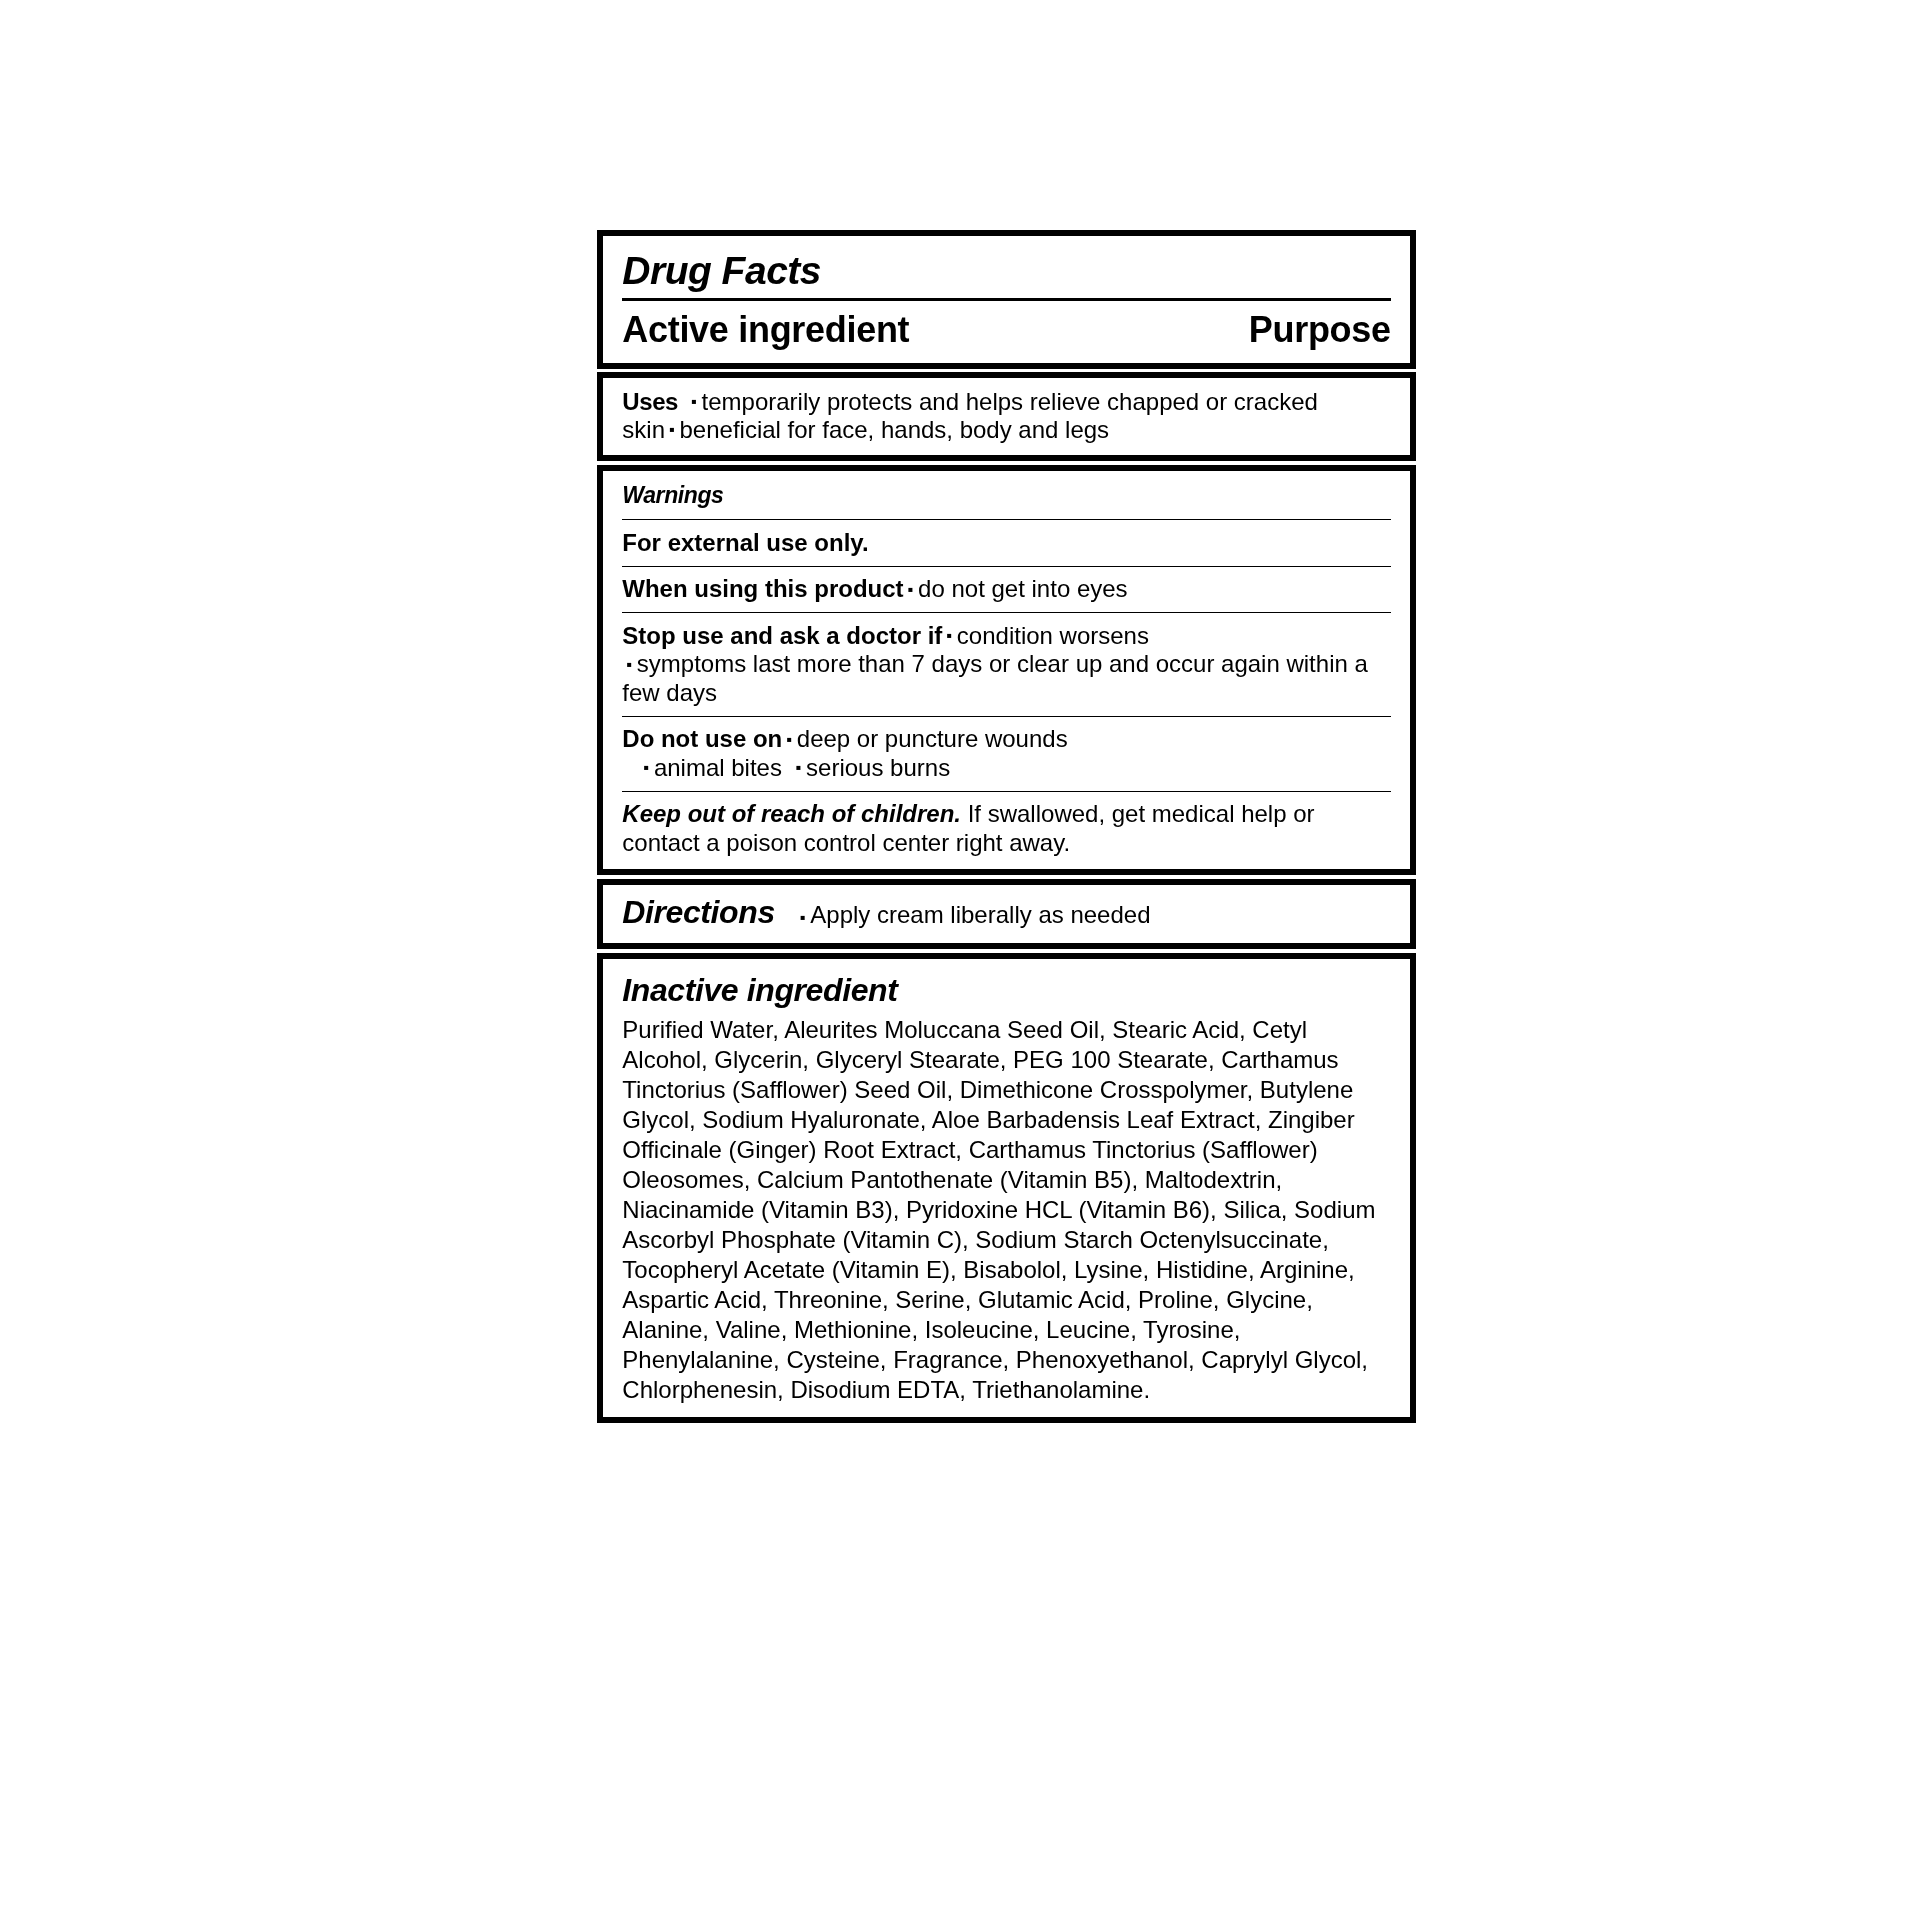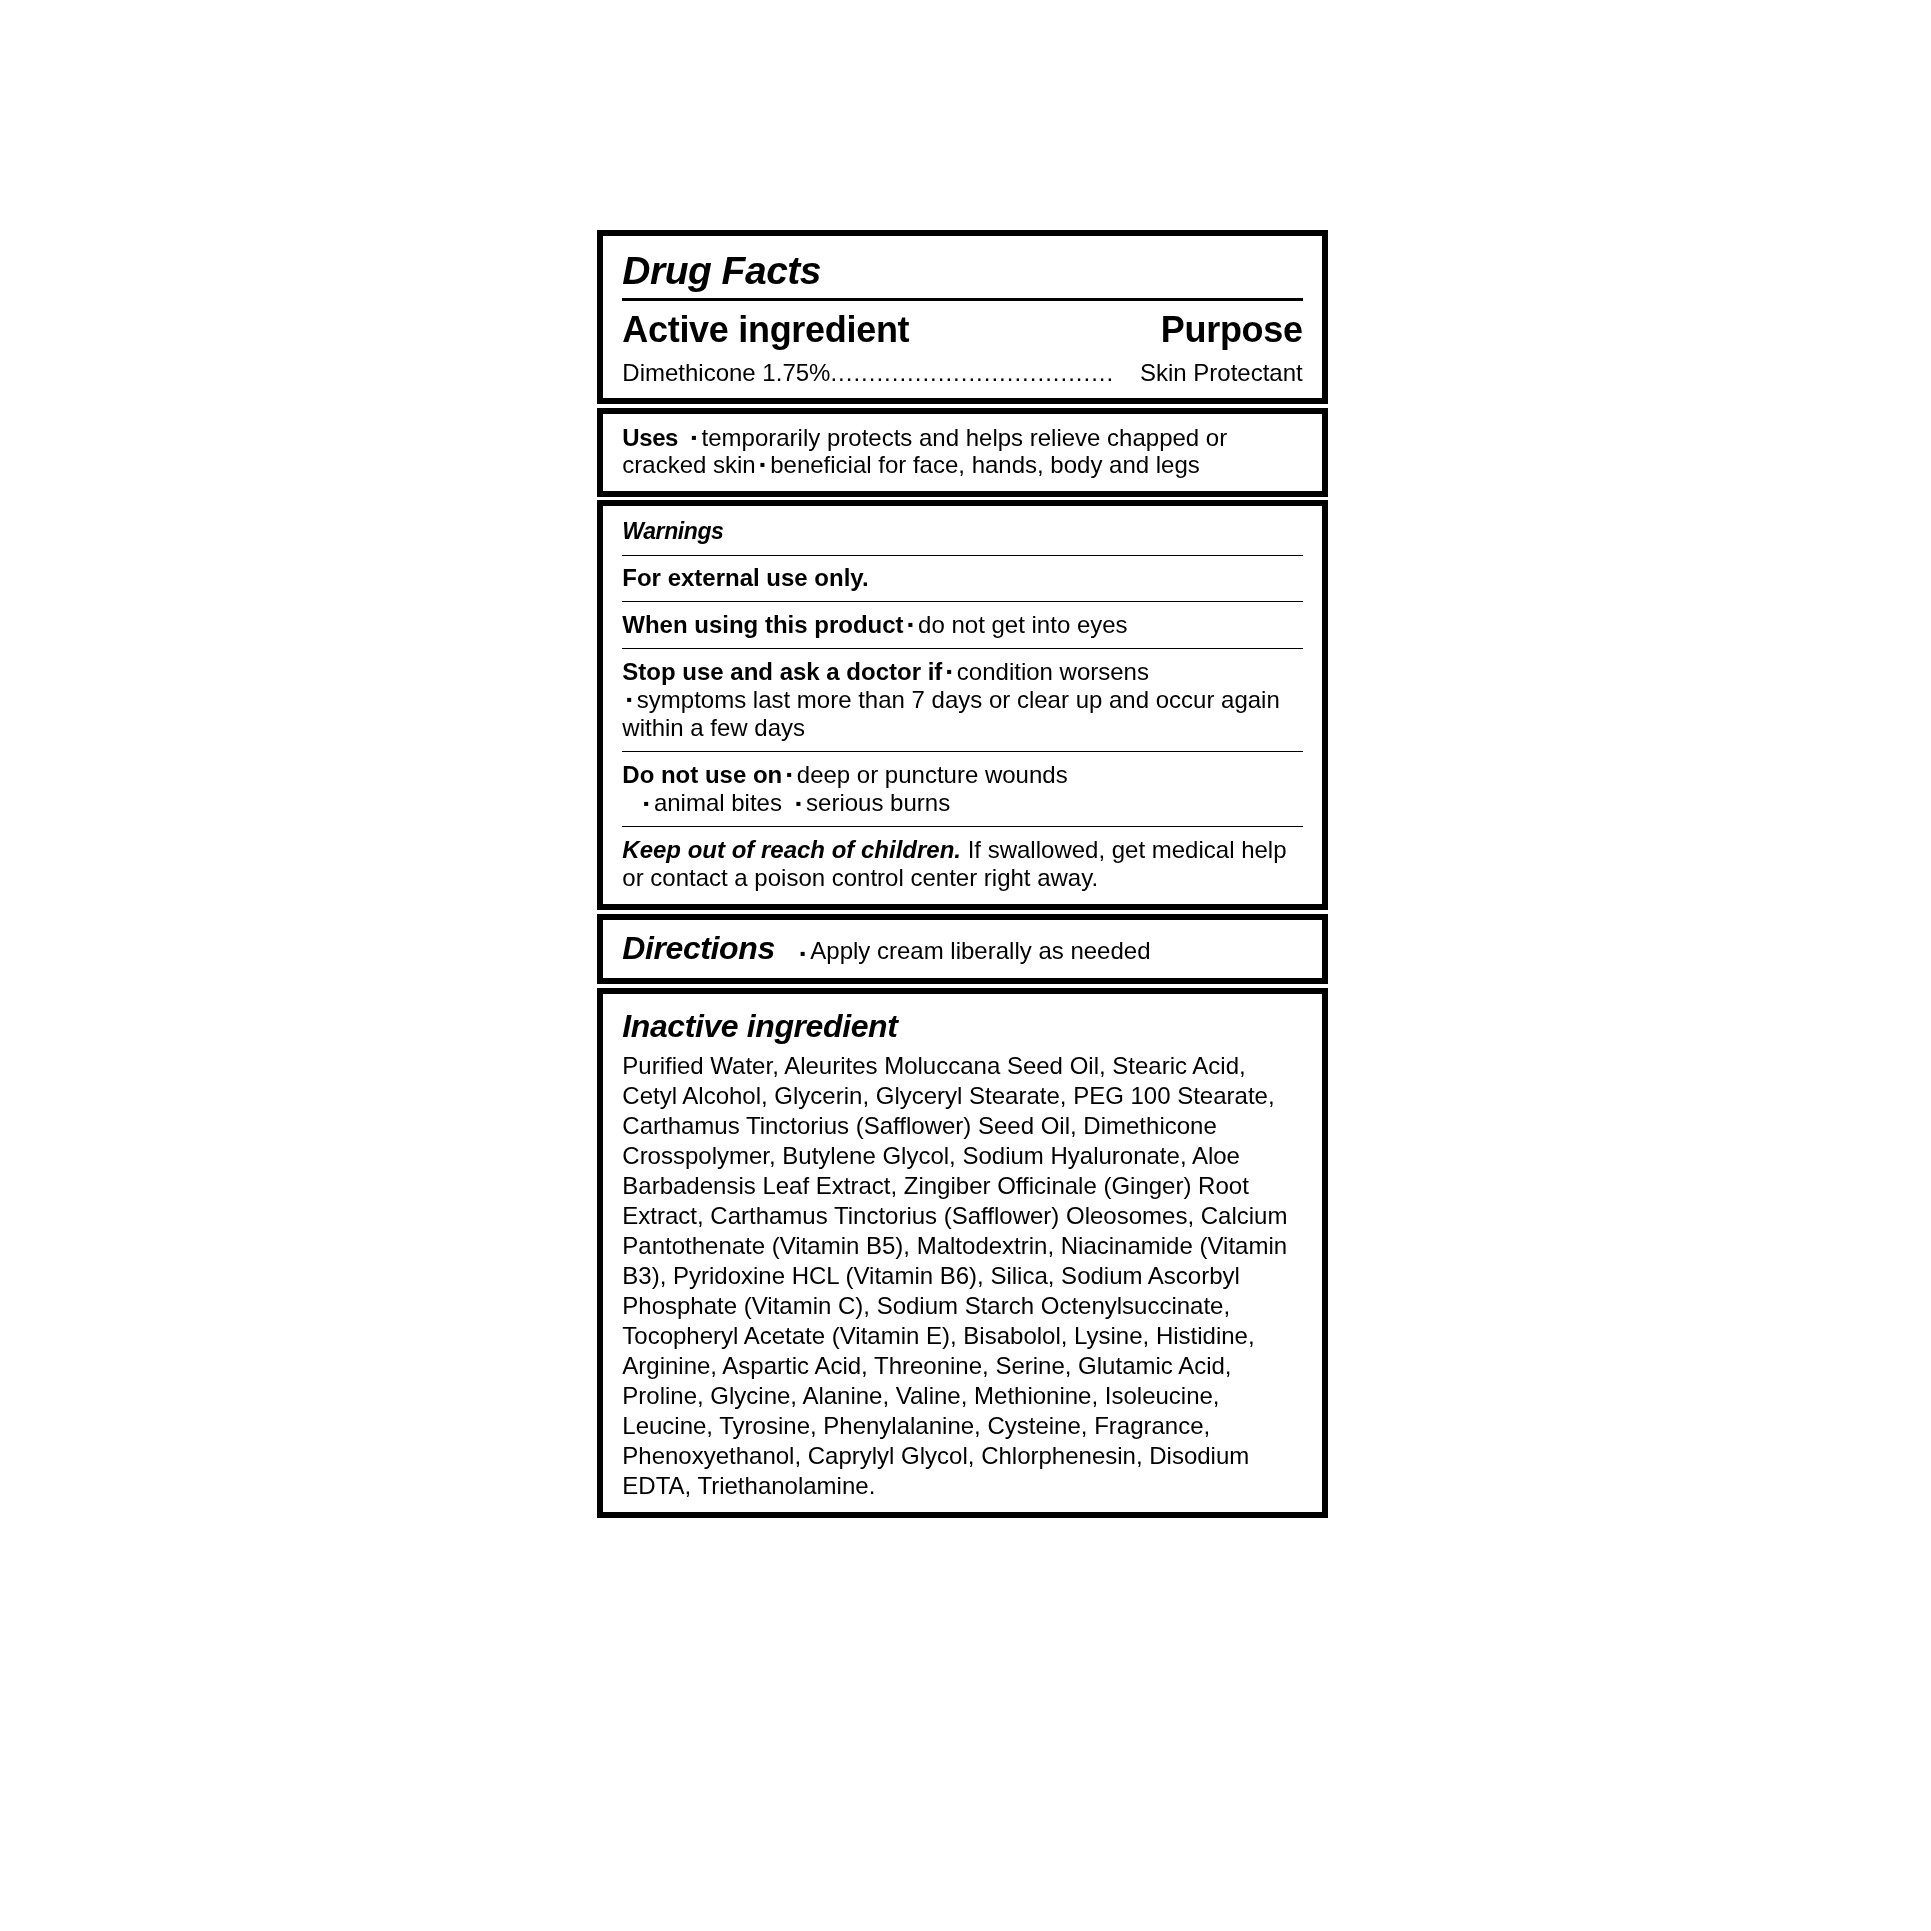--- a/index.html
+++ b/index.html
@@ -12,21 +12,21 @@
     height: 1931px;
     font-family: "Liberation Sans", sans-serif;
     color: #000000;
     position: relative;
   }
 
   .panel {
     position: absolute;
     left: 597px;
     top: 230px;
-    width: 731px;
+    width: 819px;
     box-sizing: border-box;
     background: #ffffff;
   }
 
   
   .block {
     border: 6.8px solid #000000;
     box-sizing: border-box;
     padding: 9.7px 19.3px 11.6px 19.3px;
   }
@@ -146,25 +146,20 @@
 
 <div class="panel">
 
   <div class="block">
     <div class="title">Drug Facts</div>
     <div class="rule-thick"></div>
     <div class="row-head">
       <span>Active ingredient</span>
       <span>Purpose</span>
     </div>
-    <div class="active-line">
-      <span>Dimethicone 1.75%</span>
-      <span class="leaders">.....................................</span>
-      <span>Skin Protectant</span>
-    </div>
   </div>
 
   <div class="block">
     <div class="bodytext">
       <span class="hdr-inline">Uses</span><span class="sq">▪</span><span>temporarily protects and helps relieve chapped or cracked skin</span><span class="sq">▪</span><span>beneficial for face, hands, body and legs</span>
     </div>
   </div>
 
   <div class="block">
     <div class="warn-title">Warnings</div>

